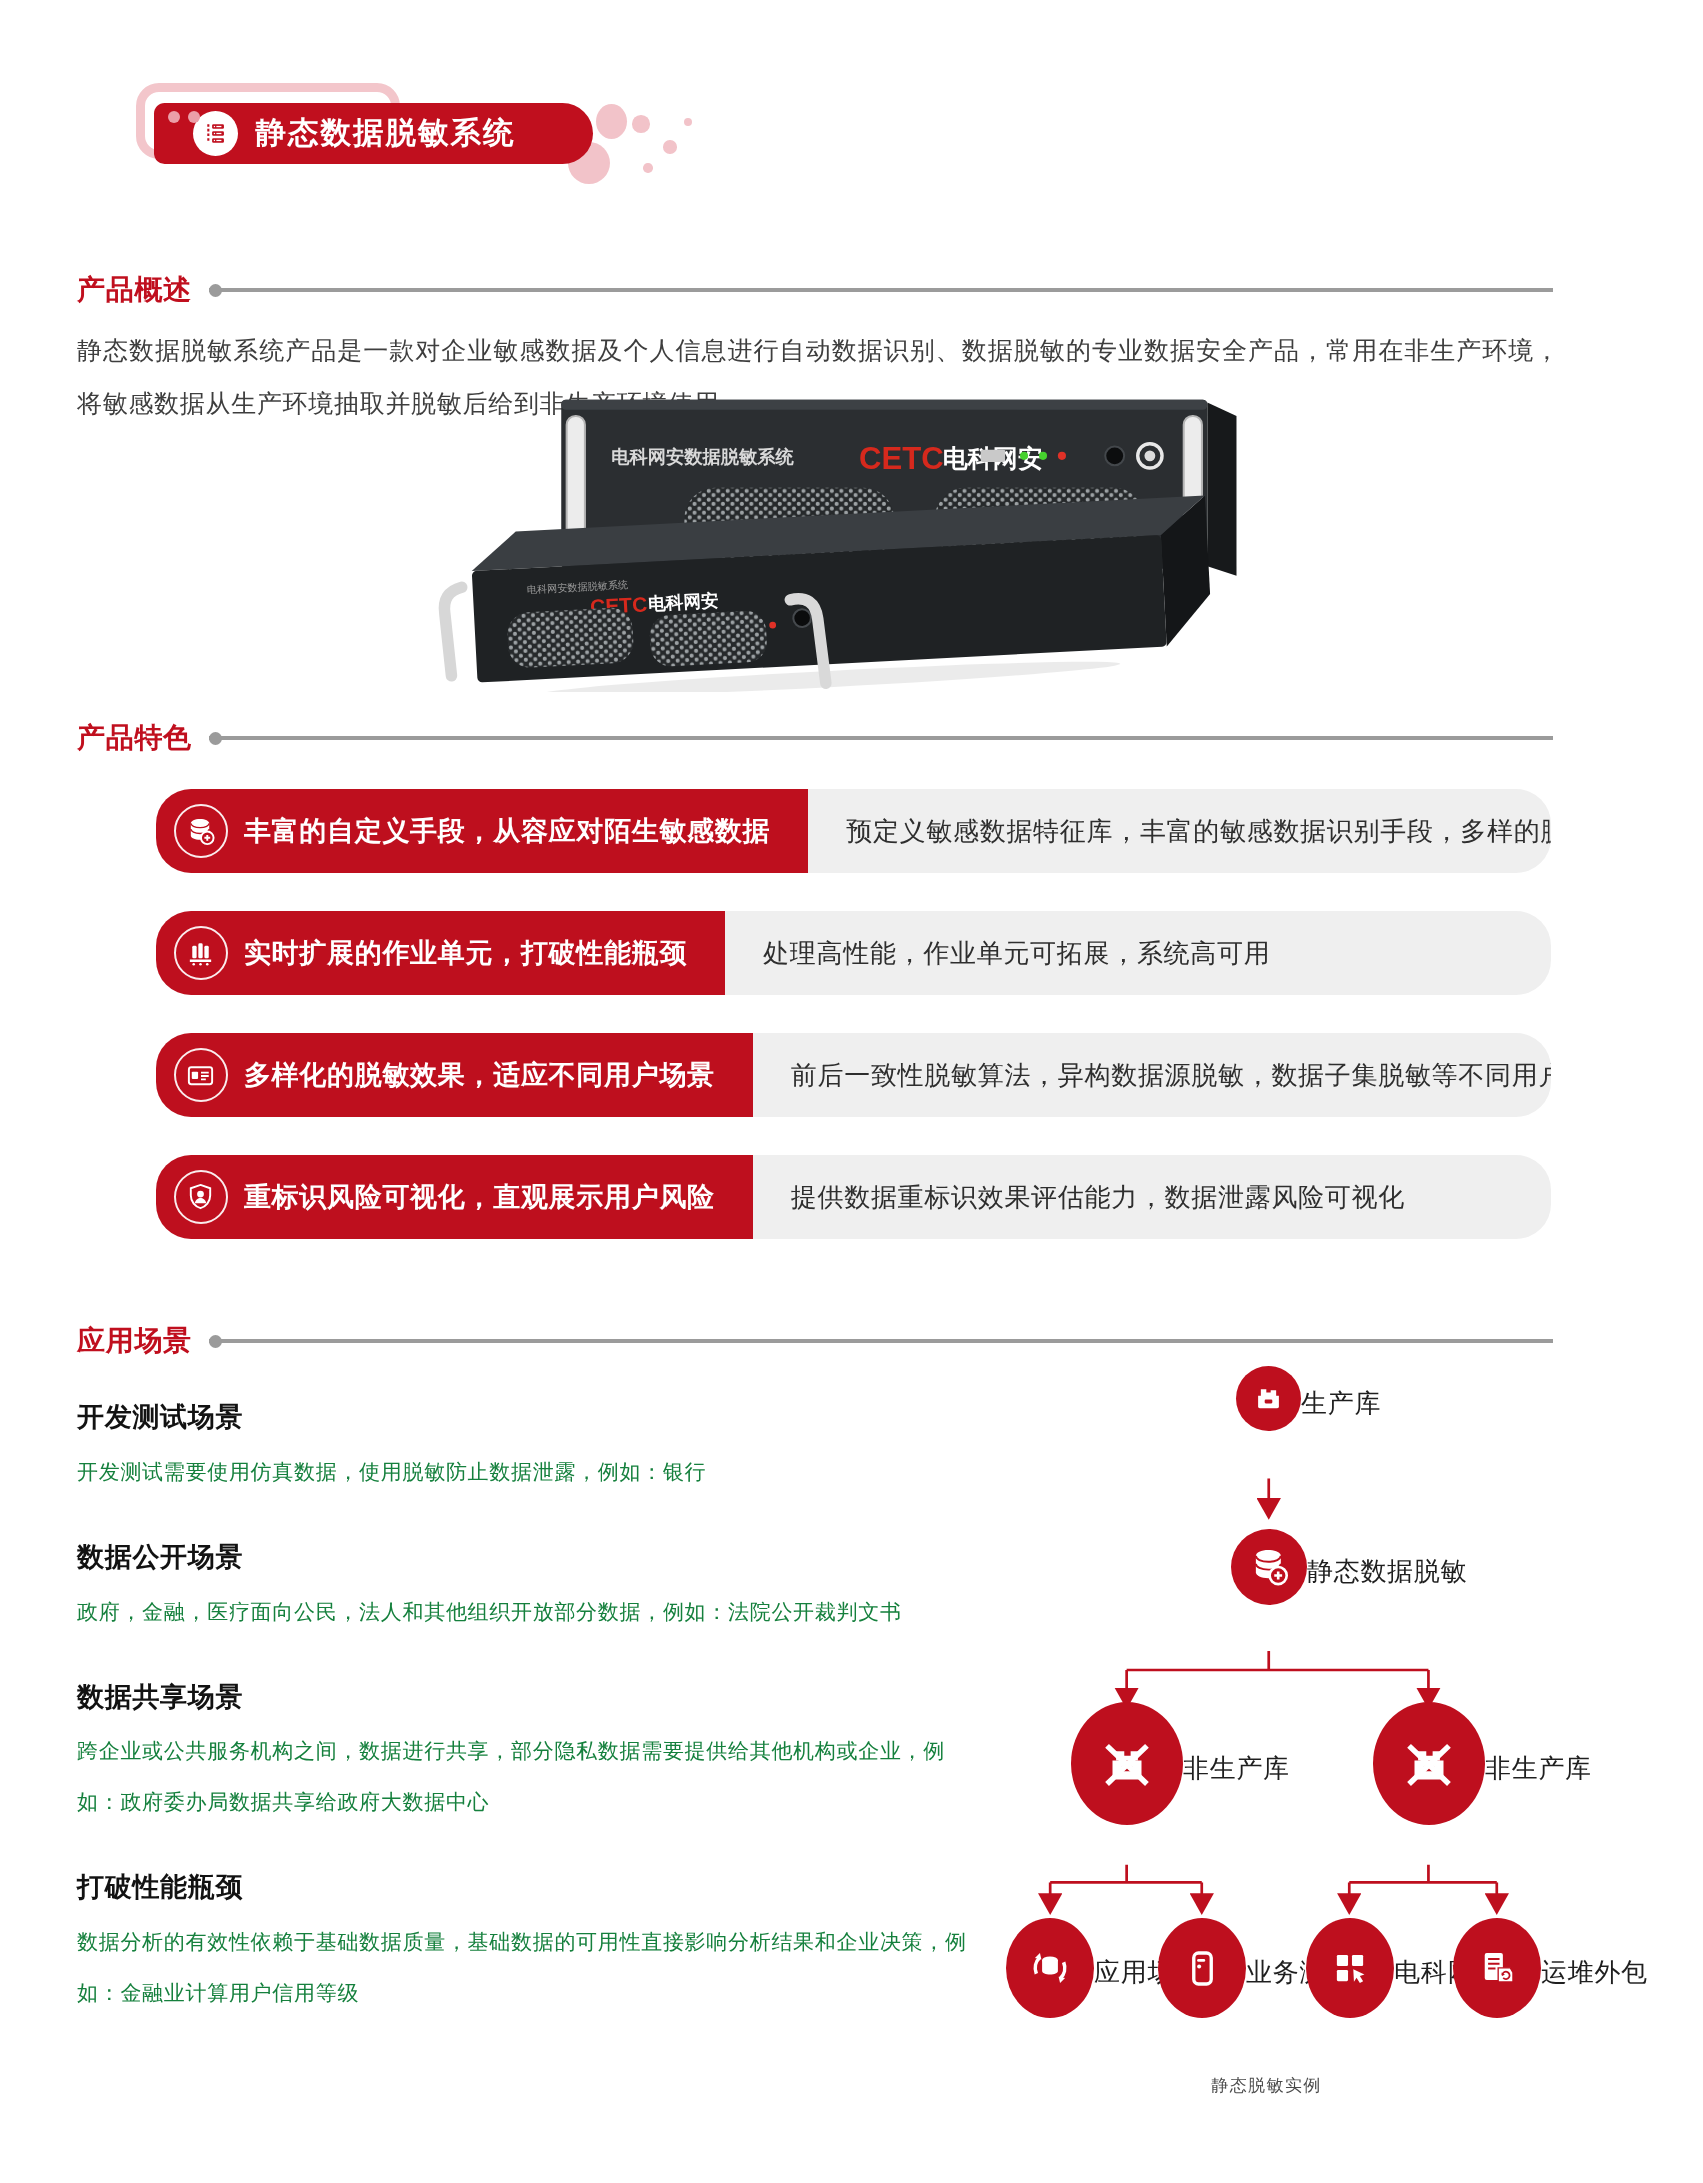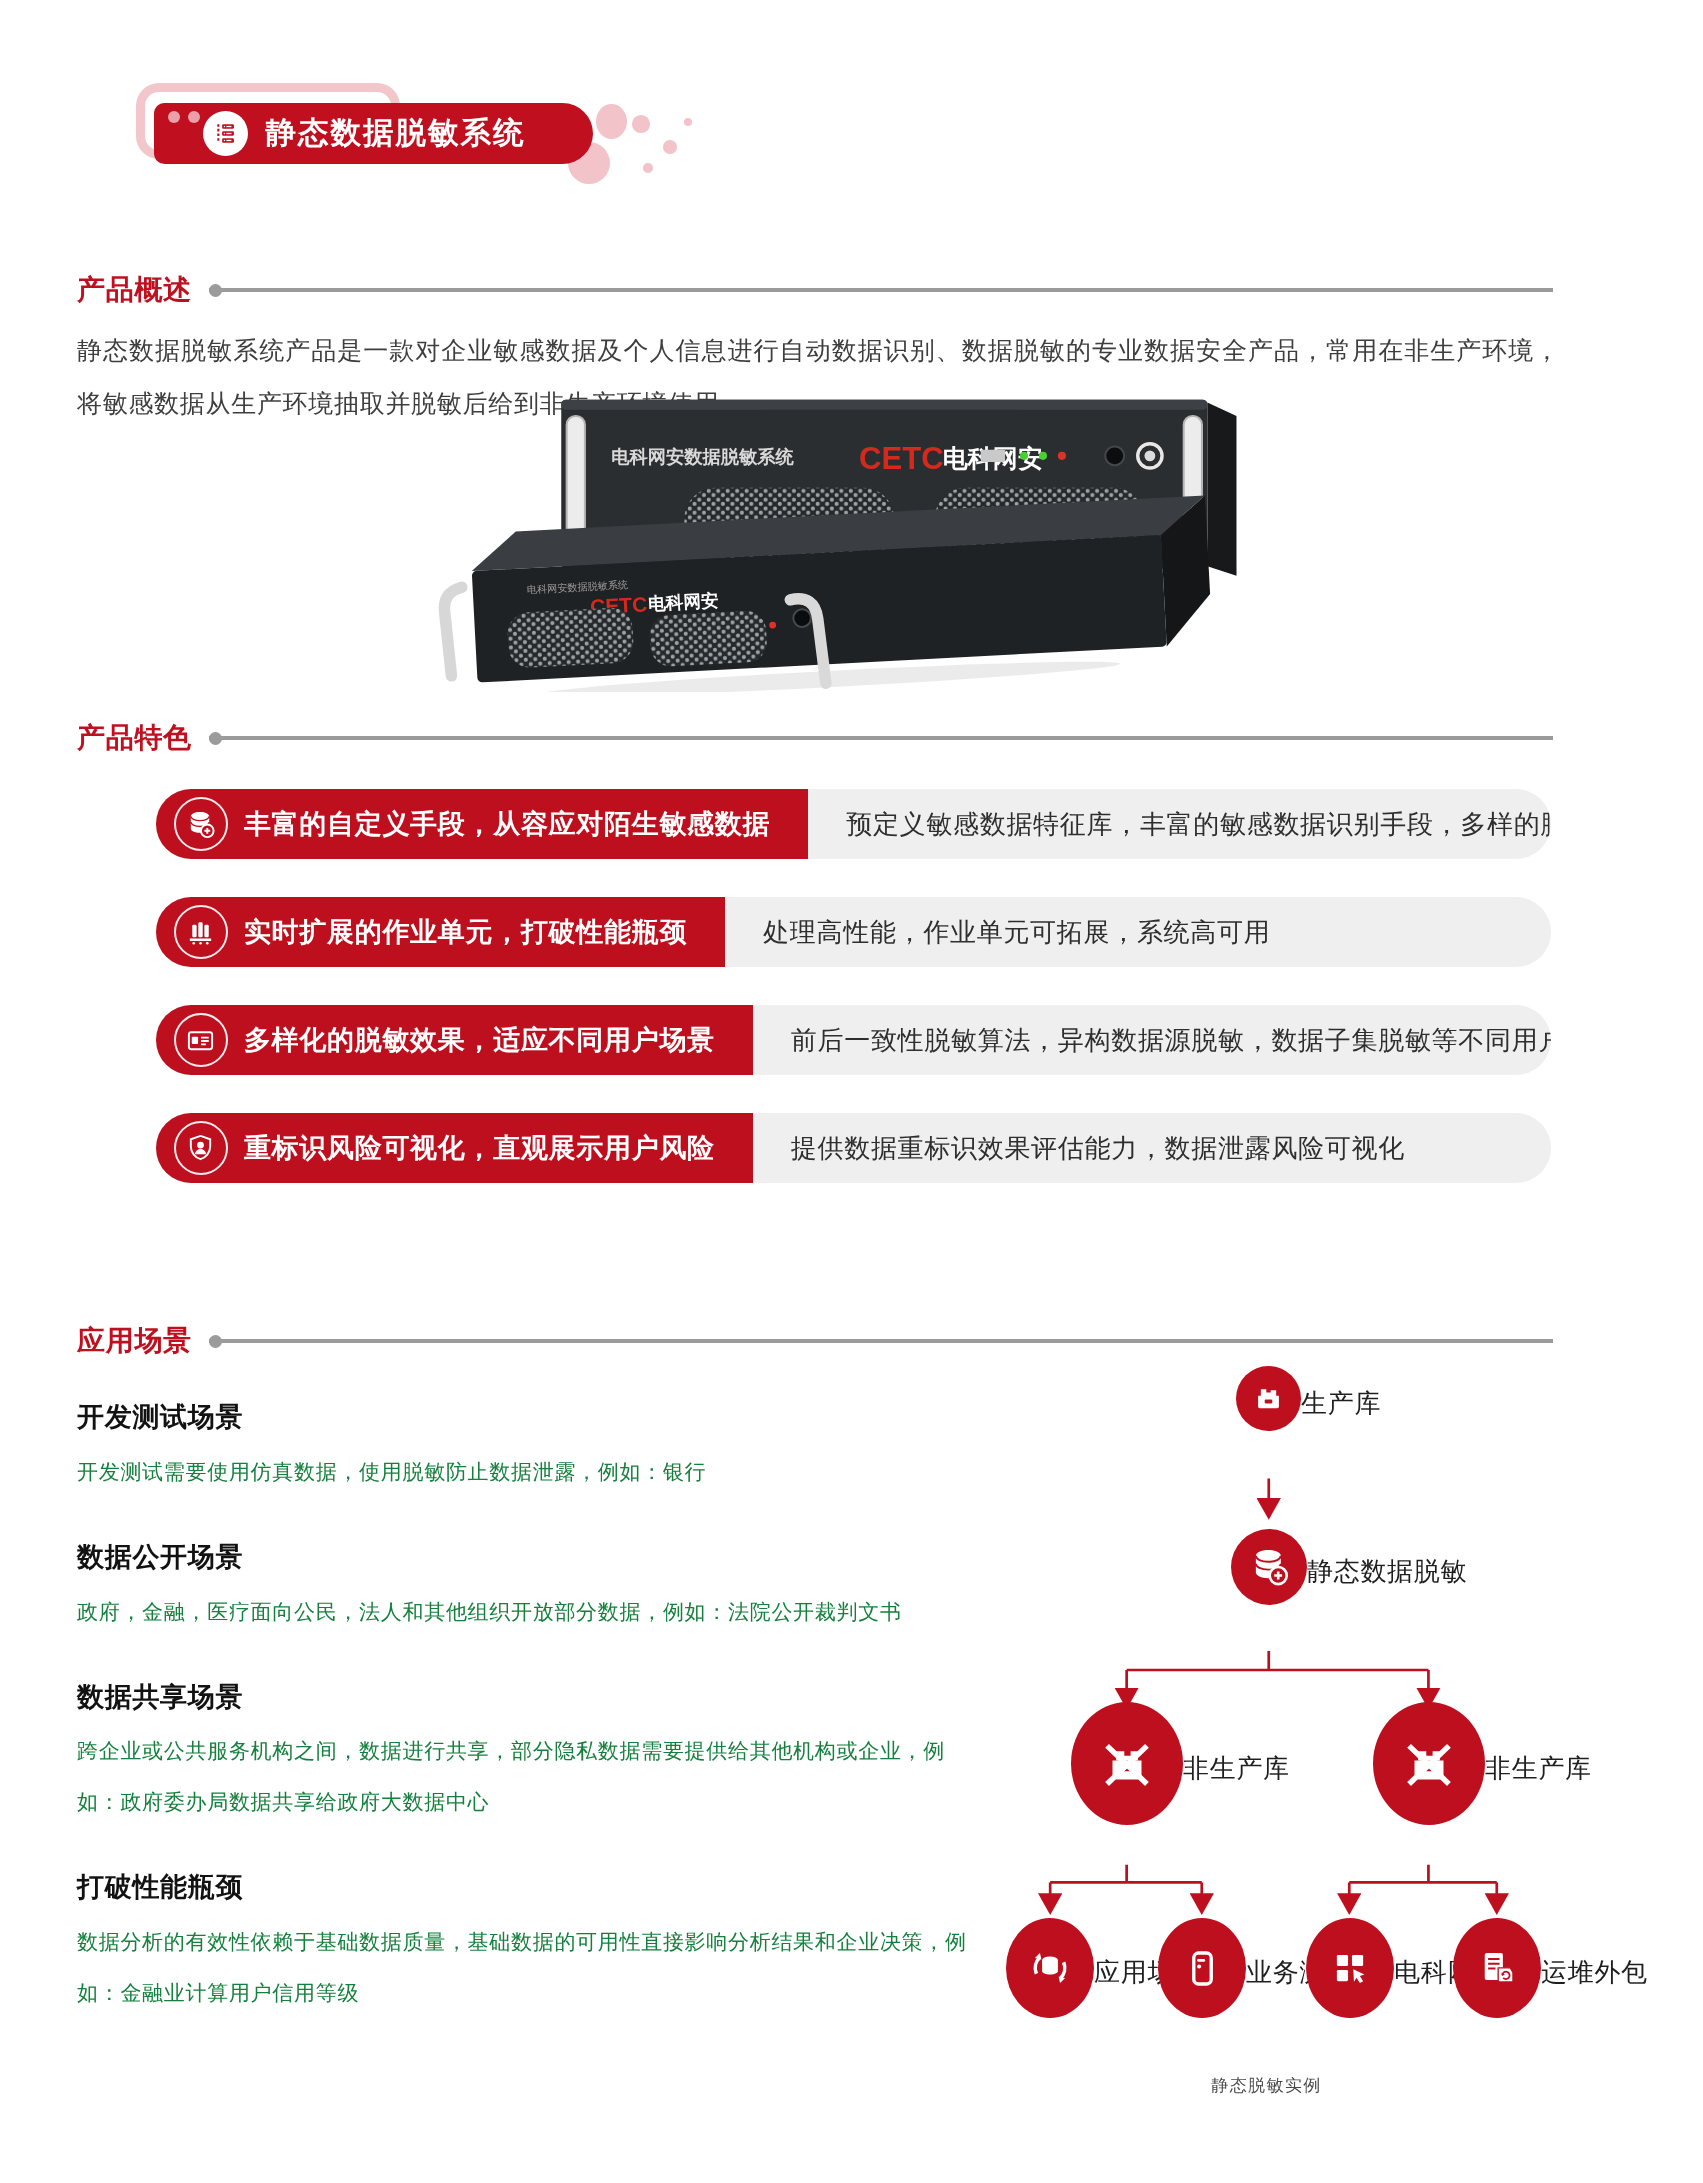--- a/index.html
+++ b/index.html
@@ -12,21 +12,21 @@
 
   
   .banner-wrap { position:absolute; left:154px; top:80px; width:745px; height:135px; }
   .banner-ghost {
     position:absolute; left:-17.6px; top:2.7px; width:264px; height:76px;
     border:9.5px solid #f3c6cb; border-radius:23px; background:transparent;
   }
   .banner {
     position:absolute; left:0; top:23px; width:439px; height:61px;
     background:#c00f1e; border-radius:10.8px 31px 31px 10.8px;
-    display:flex; align-items:center; padding-left:49px; gap:17.6px; z-index:2;
+    display:flex; align-items:center; padding-left:39px; gap:17.6px; z-index:2;
   }
   .banner-dot-a,.banner-dot-b{ position:absolute; width:12.2px; height:12.2px; border-radius:50%; background:#eb9fa8; top:8.1px; }
   .banner-dot-a{ left:13.5px; } .banner-dot-b{ left:34px; }
   .banner-icon-circle {
     width:45px; height:45px; border-radius:50%; background:#ffffff;
     display:flex; align-items:center; justify-content:center; flex:none;
   }
   .banner-title { color:#ffffff; font-size:30.5px; font-weight:bold; letter-spacing:2px; white-space:nowrap; }
   .decor { position:absolute; border-radius:50%; background:#f2c3c9; z-index:1; }
   .d1{ left:414px; top:62px;  width:42px; height:42px; }
@@ -47,21 +47,21 @@
   .overview-body {
     position:absolute; left:77px; top:324px; width:1483px;
     font-size:25px; line-height:53px; color:#3e3e3e; letter-spacing:0.7px; text-align:justify;
   }
 
   
   .device { position:absolute; left:393px; top:374px; width:894px; height:318px; }
 
   
   .features { position:absolute; left:156px; top:789px; width:1395px; }
-  .frow { display:flex; align-items:stretch; height:70px; border-radius:35px; overflow:hidden; margin-bottom:38px; background:#efefef; }
+  .frow { display:flex; align-items:stretch; height:84px; border-radius:35px; overflow:hidden; margin-bottom:38px; background:#efefef; }
   .fpill {
     background:#be0f1e; display:flex; align-items:center; gap:16.3px;
     padding:0 38px 0 17.6px; flex:none;
   }
   .ficon {
     width:54px; height:54px; border-radius:50%; border:2px solid rgba(255,255,255,.92);
     display:flex; align-items:center; justify-content:center; flex:none;
   }
   .flabel { color:#ffffff; font-size:27px; font-weight:bold; white-space:nowrap; letter-spacing:0.7px; }
   .fdesc {

